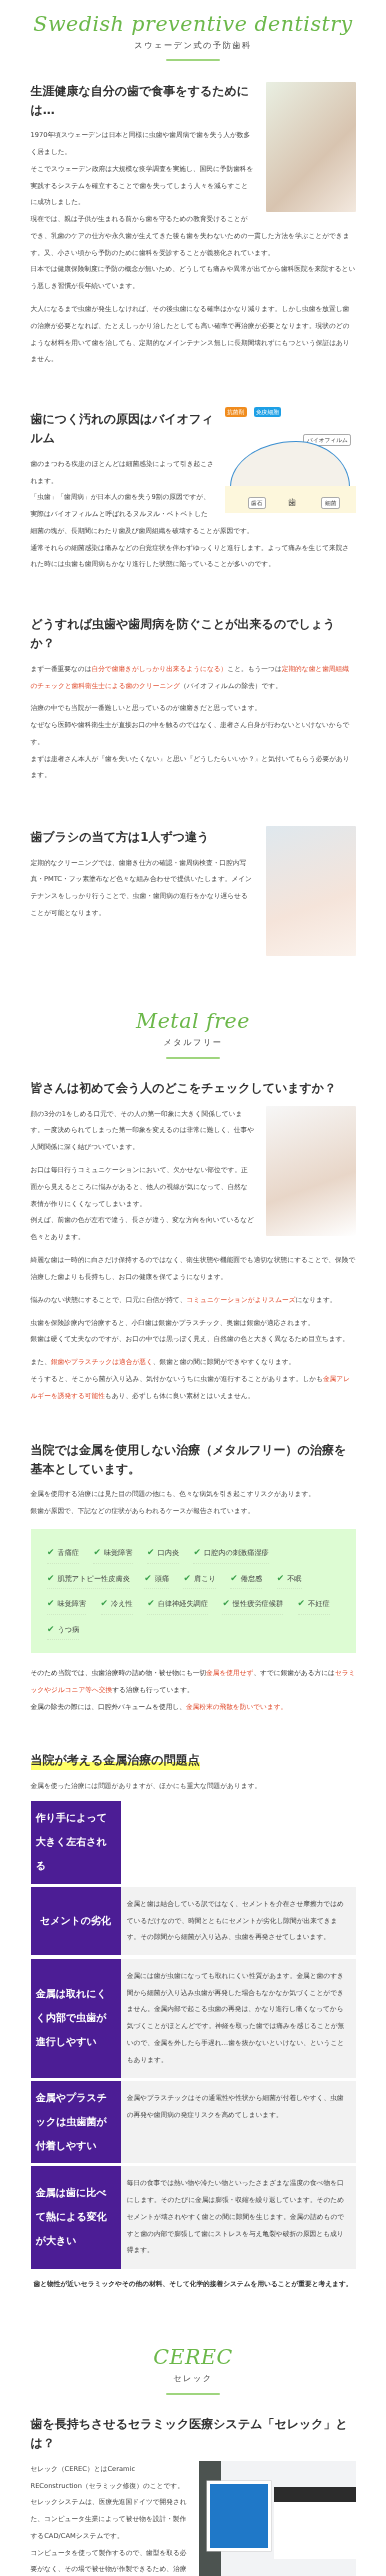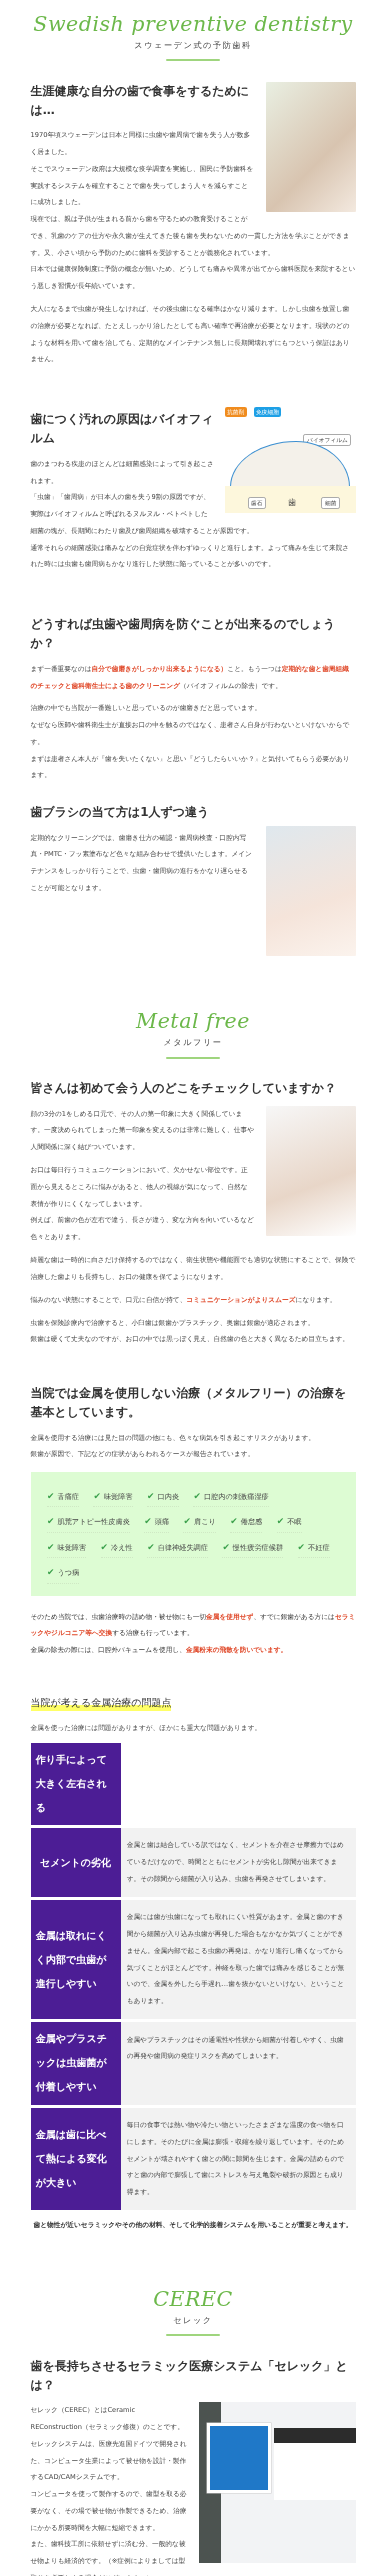--- a/index.html
+++ b/index.html
@@ -4,39 +4,39 @@
 <style>
 *{box-sizing:border-box;margin:0;padding:0}
 body{width:386px;background:#fff;font-family:"DejaVu Sans","Liberation Sans",sans-serif;color:#444;font-size:6.7px;line-height:2.5}
 .wrap{width:325px;margin:0 auto}
 .sec-head{text-align:center;padding-top:12px}
 .script{font-family:"DejaVu Serif","Liberation Serif",serif;font-style:italic;color:#6cb84a;font-size:20.6px;line-height:1.2;font-weight:300;letter-spacing:0.5px}
 .sub{font-size:8.2px;color:#444;line-height:1.6;letter-spacing:1.5px;margin-top:2.1px}
 .bar{width:54px;height:2.1px;border-radius:1px;background:#9fd57e;margin:7.2px auto 0}
 h3{font-size:12px;color:#333;font-weight:bold;line-height:1.6;margin:20.6px 0 7.2px}
 p{margin-bottom:6.2px}
-.red{color:#e0492a;font-weight:bold}
+.red{color:#e0492a;font-weight:normal}
 .float-img{float:right;width:90px;height:130px;margin-left:11.3px;border-radius:1px}
 .clear{clear:both}
 .ph{background:linear-gradient(135deg,#e9efe2,#d8c4b0 60%,#f3e9df)}
 .ph2{background:linear-gradient(160deg,#dfe8ee,#f5e4da 60%,#fbf3ed)}
 .ph3{background:linear-gradient(160deg,#f7f7f7,#e8d6c8 60%,#fff)}
 .biofilm{float:right;width:131px;height:106px;margin-left:10.3px;position:relative;margin-top:3.1px}
 .bf-tooth{position:absolute;left:0;right:0;bottom:0;height:27px;background:#fdf7dc}
 .bf-mound{position:absolute;left:5.2px;right:5.2px;bottom:26px;height:46px;border:1.5px solid #3b8fd1;border-bottom:none;border-radius:55% 45% 0 0/100% 100% 0 0;background:#f4f1ea}
 .tag{position:absolute;font-size:5.7px;line-height:1.6;padding:0.5px 2.6px;border-radius:2.1px;color:#fff}
 .tag.o{background:#f08c1e;left:0;top:0}
 .tag.b{background:#1ea0e6;left:29px;top:0}
 .tag.w{background:#fff;color:#444;border:0.5px solid #aaa;right:4.1px;top:27px}
 .tag.s{background:#fff;color:#444;border:0.5px solid #aaa;bottom:4.1px}
 .checkbox{background:#ddfcd3;padding:14.4px 16.5px 12.4px;margin:9.3px 0 12.4px}
 .checkbox .row{display:flex;flex-wrap:wrap;gap:5.2px 14.4px;line-height:2.2}
 .chk{display:flex;align-items:center;gap:3.1px;font-size:7.2px;color:#444;border-bottom:0.5px dotted #cfe8c4}
 .chk .ic{color:#3aa04b;font-weight:bold;font-size:8.8px}
-.hl{display:inline-block;font-size:10px;font-weight:normal;color:#333;background:linear-gradient(transparent 60%,#ffff66 60%);line-height:1.6}
+.hl{display:inline-block;font-size:12px;font-weight:bold;color:#333;background:linear-gradient(transparent 60%,#ffff66 60%);line-height:1.6}
 .prob{display:flex;margin-bottom:3.1px}
 .prob .l{width:90px;background:#4c1d95;color:#fff;font-weight:bold;font-size:10px;display:flex;align-items:center;justify-content:center;line-height:2.4;padding:5.2px}
 .prob .r{flex:1;background:#f2f2f2;padding:9.3px 6.2px;font-size:6.7px;line-height:2.5}
 .center-bold{text-align:center;font-weight:bold;color:#333;margin-top:7.2px}
 .cerec-img{float:right;width:157px;height:161px;margin-left:11.3px;background:linear-gradient(90deg,#4c5350 0 14%,#f2f3f5 14% 100%);position:relative}
 .cerec-img .mon{position:absolute;left:8.2px;top:20.6px;width:64px;height:70px;background:#1f78c8;border:3.1px solid #fff;box-shadow:0 0 0 0.5px #ccc}
 .cerec-img .mill{position:absolute;right:0;top:26px;width:82px;height:72px;background:#fff;border-top:15.5px solid #2c2c2c}
 </style>
 </head>
 <body>
@@ -67,39 +67,40 @@
     </div>
     <h3 style="margin-top:36px">歯につく汚れの原因はバイオフィルム</h3>
     <p><span>歯のまつわる疾患のほとんどは細菌感染によって引き起こされます。</span><br><span>「虫歯」「歯周病」が日本人の歯を失う9割の原因ですが、実際はバイオフィルムと呼ばれるヌルヌル・ベトベトした細菌の塊が、長期間にわたり歯及び歯周組織を破壊することが原因です。</span><br><span>通常それらの細菌感染は痛みなどの自覚症状を伴わずゆっくりと進行します。よって痛みを生じて来院された時には虫歯も歯周病もかなり進行した状態に陥っていることが多いのです。</span></p>
     <div class="clear"></div>
 
     <h3 style="margin-top:36px">どうすれば虫歯や歯周病を防ぐことが出来るのでしょうか？</h3>
     <p><span>まず一番重要なのは</span><span class="red">自分で歯磨きがしっかり出来るようになる）</span><span>こと。もう一つは</span><span class="red">定期的な歯と歯周組織のチェックと歯科衛生士による歯のクリーニング</span><span>（バイオフィルムの除去）です。</span></p>
     <p><span>治療の中でも当院が一番難しいと思っているのが歯磨きだと思っています。</span><br><span>なぜなら医師や歯科衛生士が直接お口の中を触るのではなく、患者さん自身が行わないといけないからです。</span><br><span>まずは患者さん本人が『歯を失いたくない』と思い『どうしたらいいか？』と気付いてもらう必要があります。</span></p>
 
     <div class="float-img ph2" style="margin-top:36px"></div>
-    <h3 style="margin-top:19px">歯ブラシの当て方は1人ずつ違う</h3>
+    <h3 style="margin-top:44px">歯ブラシの当て方は1人ずつ違う</h3>
     <p>定期的なクリーニングでは、歯磨き仕方の確認・歯周病検査・口腔内写真・PMTC・フッ素塗布など色々な組み合わせで提供いたします。メインテナンスをしっかり行うことで、虫歯・歯周病の進行をかなり遅らせることが可能となります。</p>
     <div class="clear"></div>
   </section>
 
   <section style="margin-top:41px">
     <div class="sec-head">
       <div class="script">Metal free</div>
       <div class="sub">メタルフリー</div>
       <div class="bar"></div>
     </div>
     <h3>皆さんは初めて会う人のどこをチェックしていますか？</h3>
     <div class="float-img ph3"></div>
     <p>顔の3分の1をしめる口元で、その人の第一印象に大きく関係しています。一度決められてしまった第一印象を変えるのは非常に難しく、仕事や人間関係に深く結びついています。</p>
     <p><span>お口は毎日行うコミュニケーションにおいて、欠かせない部位です。正面から見えるところに悩みがあると、他人の視線が気になって、自然な表情が作りにくくなってしまいます。</span><br><span>例えば、前歯の色が左右で違う、長さが違う、変な方向を向いているなど色々とあります。</span></p>
     <div class="clear"></div>
     <p>綺麗な歯は一時的に白さだけ保持するのではなく、衛生状態や機能面でも適切な状態にすることで、保険で治療した歯よりも長持ちし、お口の健康を保てようになります。</p>
     <p><span>悩みのない状態にすることで、口元に自信が持て、</span><span class="red">コミュニケーションがよりスムーズ</span><span>になります。</span></p>
     <p><span>虫歯を保険診療内で治療すると、小臼歯は銀歯かプラスチック、奥歯は銀歯が適応されます。</span><br><span>銀歯は硬くて丈夫なのですが、お口の中では黒っぽく見え、自然歯の色と大きく異なるため目立ちます。</span></p>
+    <p><span>また、</span><span class="red">銀歯やプラスチックは適合が悪く</span><span>、銀歯と歯の間に隙間ができやすくなります。</span><br><span>そうすると、そこから菌が入り込み、気付かないうちに虫歯が進行することがあります。しかも</span><span class="red">金属アレルギーを誘発する可能性</span><span>もあり、必ずしも体に良い素材とはいえません。</span></p>
 
     <h3 style="margin-top:36px">当院では金属を使用しない治療（メタルフリー）の治療を基本としています。</h3>
     <p style="margin-bottom:0"><span>金属を使用する治療には見た目の問題の他にも、色々な病気を引き起こすリスクがあります。</span><br><span>銀歯が原因で、下記などの症状があらわれるケースが報告されています。</span></p>
     <div class="checkbox">
       <div class="row" id="symptoms">
           <span class="chk">
             <span class="ic">✔</span>
             <span>舌痛症</span>
           </span>
           <span class="chk">

